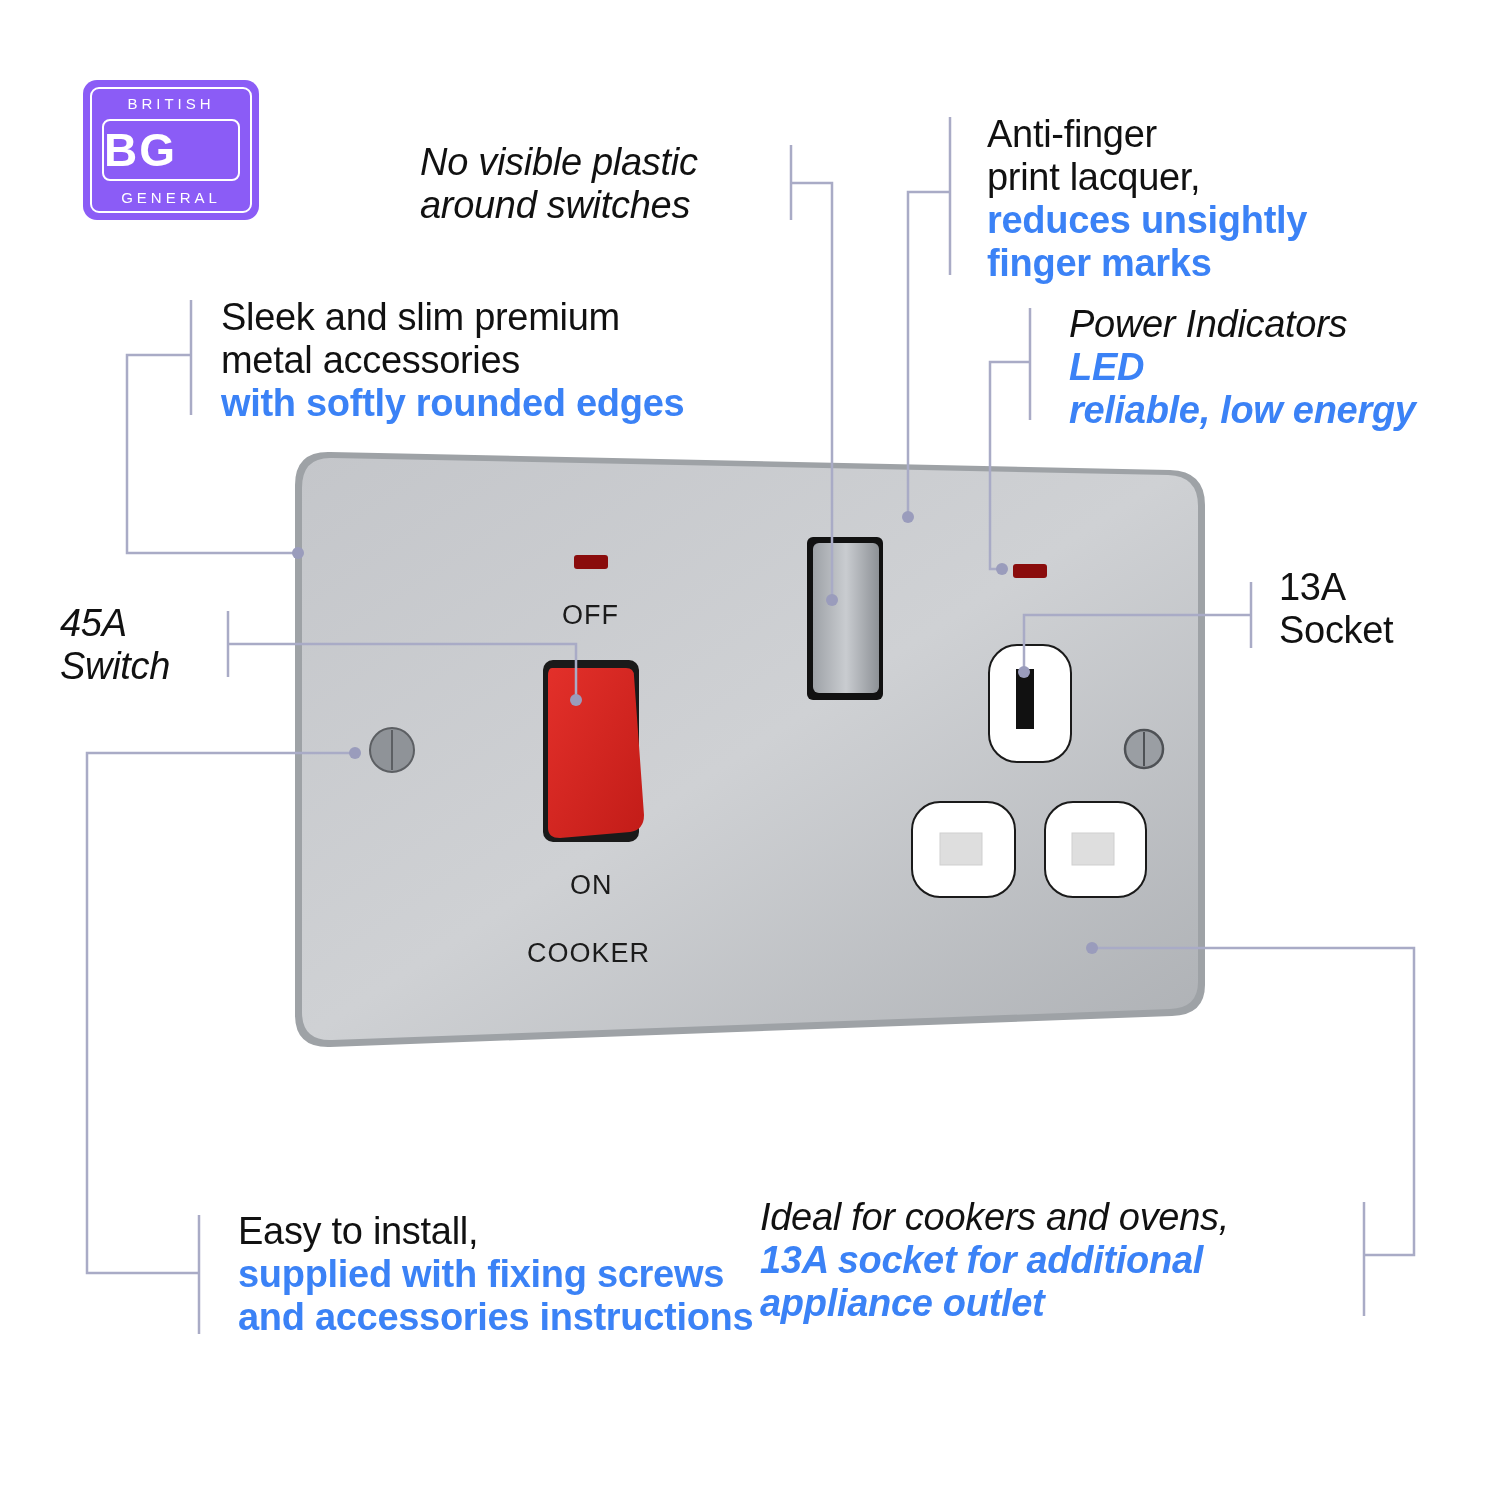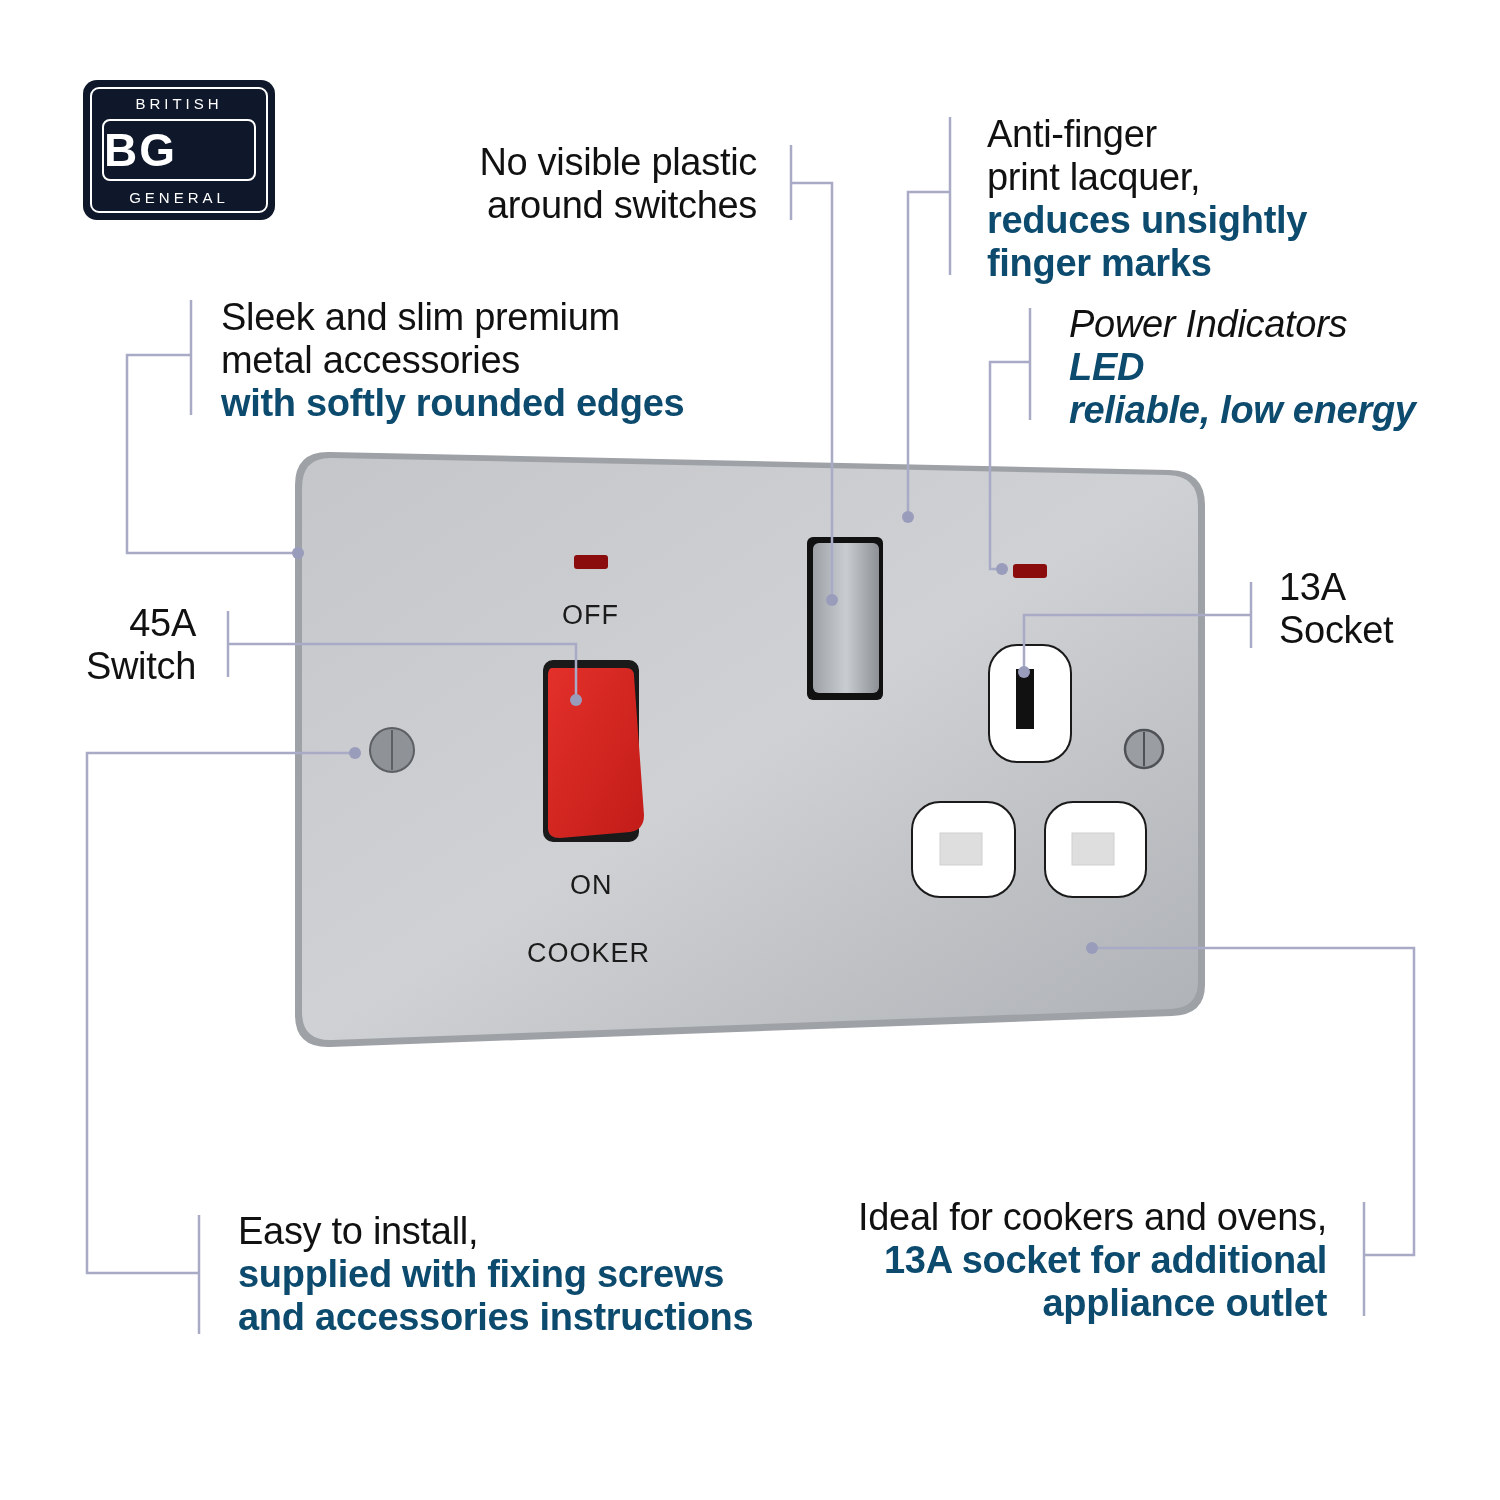--- a/index.html
+++ b/index.html
@@ -1,25 +1,25 @@
 <!DOCTYPE html>
 <html><head>
   <meta charset="utf-8">
   <style>
     html, body { margin:0; padding:0; background:#ffffff; }
     body { width:1500px; height:1500px; position:relative; overflow:hidden; font-family:"Liberation Sans", sans-serif; }
     .abs { position:absolute; }
     .lines { position:absolute; left:0; top:0; width:1500px; height:1500px; pointer-events:none; }
     .txt { color:#111111; font-size:38px; line-height:43px; letter-spacing:-0.3px; }
-    .txt .b { display:block; color:#0c4a6e; font-weight:bold; }
+    .txt .b { display:block; color:#3b82f6; font-weight:bold; }
     .txt .n { display:block; }
-    .right { text-align:right; }
+    .right { text-align:left;font-style:italic; }
     .plate-label { color:#1b1b1b; font-size:27px; letter-spacing:1px; }
     
-    .logo { left:83px; top:80px; width:192px; height:140px; background:#0f172a; border-radius:14px; }
+    .logo { left:83px; top:80px; width:176px; height:140px; background:#8b5cf6; border-radius:14px; }
     .logo-inner { position:absolute; left:7px; top:7px; right:7px; bottom:7px; border:2.5px solid #ffffff; border-radius:9px; }
     .logo-top, .logo-bot { position:absolute; left:0; right:0; text-align:center; color:#ffffff; font-size:15px; letter-spacing:4px; }
     .logo-top { top:6px; }
     .logo-bot { bottom:5px;margin-top:24px; }
     .logo-mid { position:absolute; left:10px; right:10px; top:30px; height:58px; border:2.5px solid #ffffff; border-radius:8px; }
     .logo-bg { position:absolute; left:0; right:0; top:3px; color:#ffffff; font-size:46px; font-weight:bold; letter-spacing:2px; line-height:52px; }
   </style>
 </head>
 <body>
 

